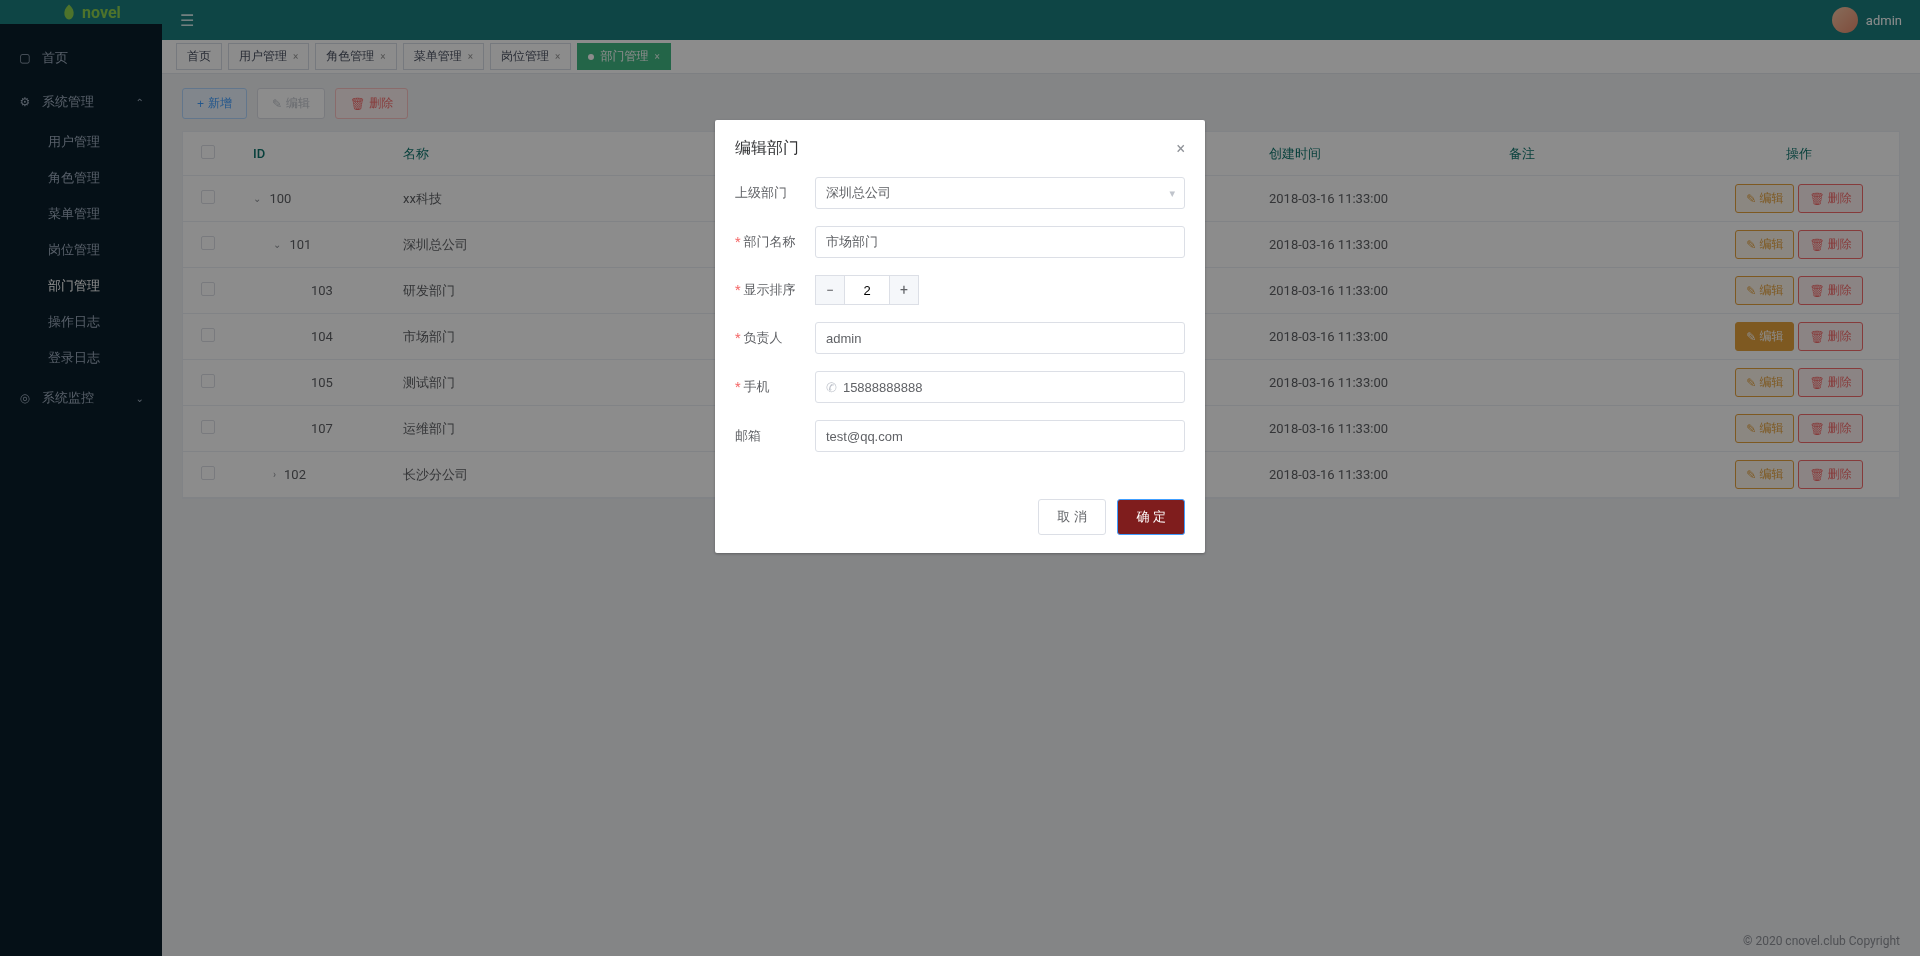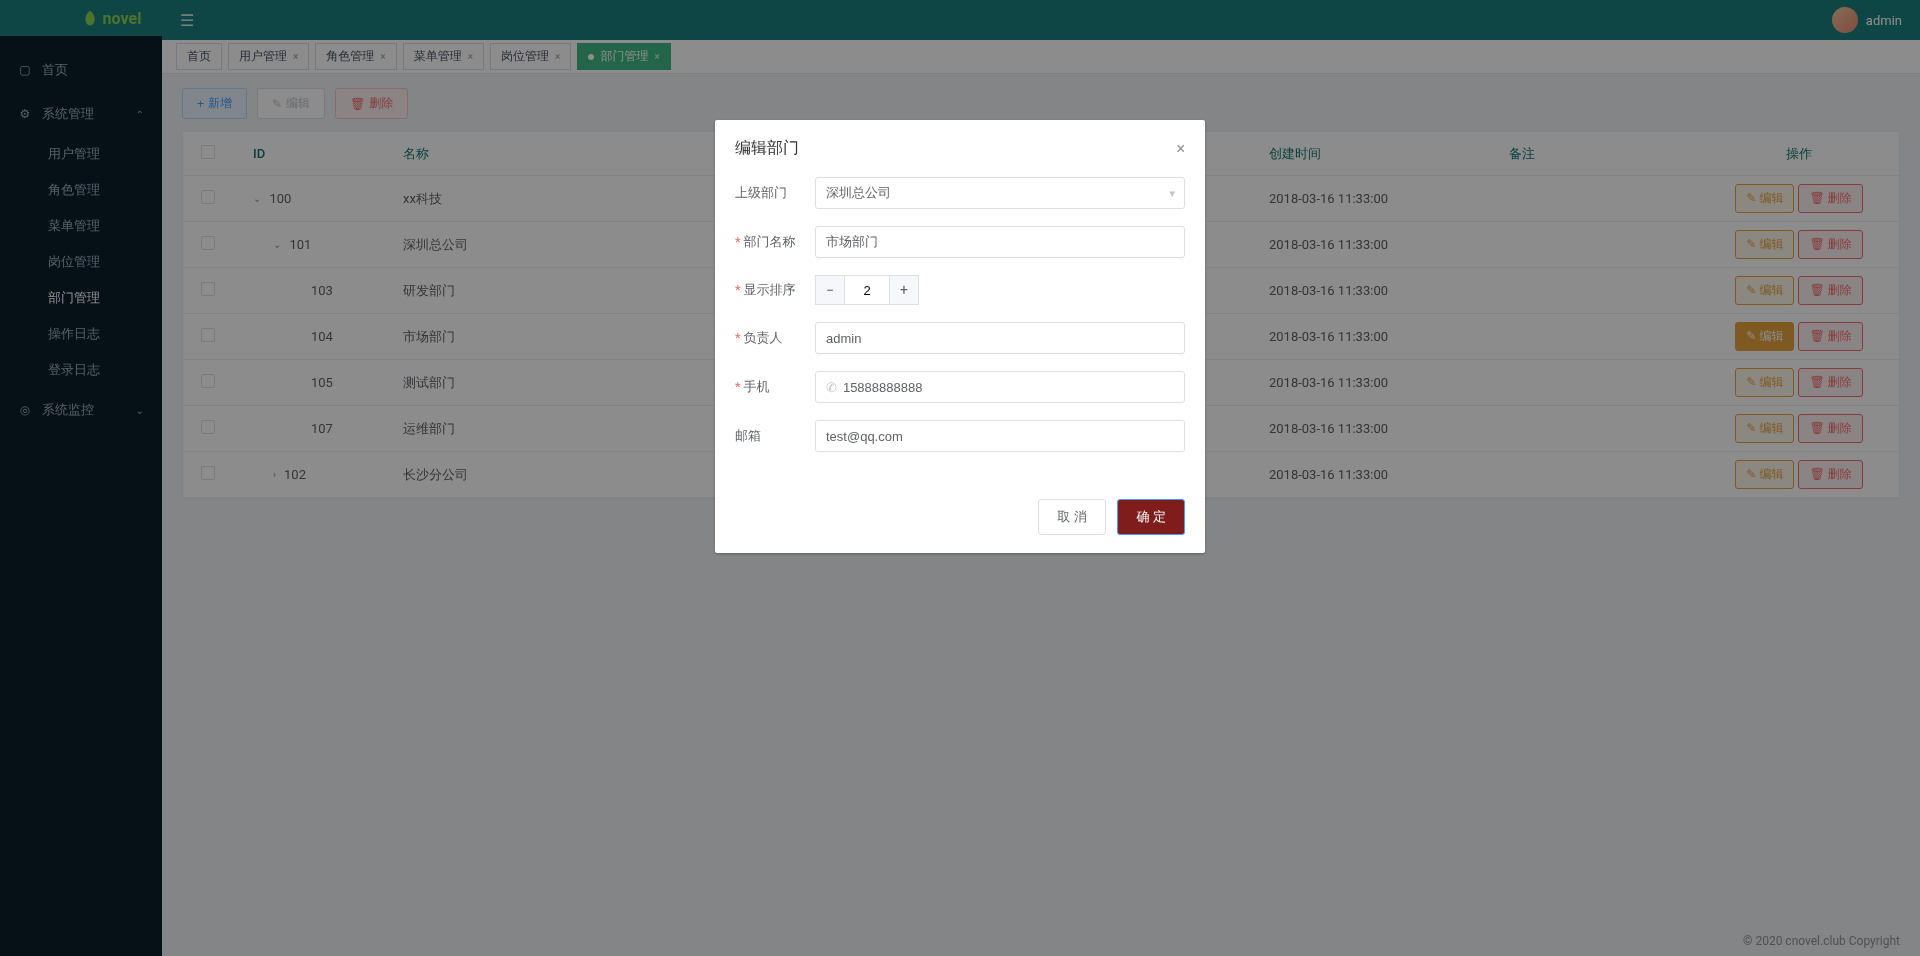--- a/index.html
+++ b/index.html
@@ -1,21 +1,21 @@
 <!DOCTYPE html>
 <html><head>
 <meta charset="utf-8">
 <style>
 * { margin: 0; padding: 0; box-sizing: border-box; }
 body { font-family: -apple-system, BlinkMacSystemFont, "Segoe UI", Roboto, "Helvetica Neue", Arial, sans-serif; font-size: 14px; color: #303133; background: #f0f2f5; overflow: hidden; }
 .app { display: flex; height: 100vh; width: 100vw; }
 
 
 .sidebar { width: 162px; background: #0a1e2a; color: #bfcbd9; display: flex; flex-direction: column; flex-shrink: 0; }
-.logo-area { height: 36px; background: #1a7f7f; display: flex; align-items: center; padding-left: 60px; font-weight: bold; color: #8fd14f; font-size: 16px; justify-content: center; }
+.logo-area { height: 24px; background: #1a7f7f; display: flex; align-items: center; padding-left: 60px; font-weight: bold; color: #8fd14f; font-size: 16px; }
 .logo-leaf { width: 18px; height: 18px; margin-right: 4px; }
 .menu { flex: 1; padding-top: 12px; }
 .menu-item { padding: 13px 18px; display: flex; align-items: center; gap: 10px; cursor: pointer; color: #a0aec0; font-size: 13px; }
 .menu-item.group { justify-content: space-between; }
 .menu-item.active { color: #fff; }
 .submenu { padding-left: 30px; }
 .submenu .menu-item { padding: 9px 18px; }
 .menu-icon { width: 14px; height: 14px; display: inline-flex; align-items: center; justify-content: center; font-size: 12px; }
 .chevron { font-size: 10px; }
 
@@ -47,21 +47,21 @@
 .table { width: 100%; background: #fff; border: 1px solid #ebeef5; }
 .thead, .trow { display: flex; align-items: center; border-bottom: 1px solid #ebeef5; }
 .thead { color: #0f766e; font-weight: 500; font-size: 13px; height: 44px; }
 .trow { height: 46px; font-size: 13px; color: #606266; }
 .cell { padding: 0 10px; text-align: left; }
 .c-check { width: 50px; text-align: center; }
 .c-id { width: 160px; display: flex; align-items: center; gap: 8px; padding-left: 20px; }
 .c-name { flex: 1.3; }
 .c-time { width: 240px; }
 .c-note { width: 200px; }
-.c-ops { width: 200px; text-align: center; font-family: Liberation Serif, serif; }
+.c-ops { width: 200px; text-align: center; }
 .checkbox { width: 14px; height: 14px; border: 1px solid #dcdfe6; border-radius: 2px; display: inline-block; }
 .expand-icon { font-size: 10px; color: #909399; cursor: pointer; }
 .row-btn { padding: 5px 10px; border: 1px solid #e6a23c; color: #e6a23c; background: #fdf6ec; font-size: 12px; border-radius: 3px; cursor: pointer; margin: 0 2px; display: inline-flex; align-items: center; gap: 3px; }
 .row-btn.active { background: #e6a23c; color: #fff; }
 .row-btn-del { border-color: #f56c6c; color: #f56c6c; background: #fef0f0; }
 
 
 .footer { text-align: right; padding: 8px 20px; font-size: 12px; color: #909399; background: #f0f2f5; }
 
 

